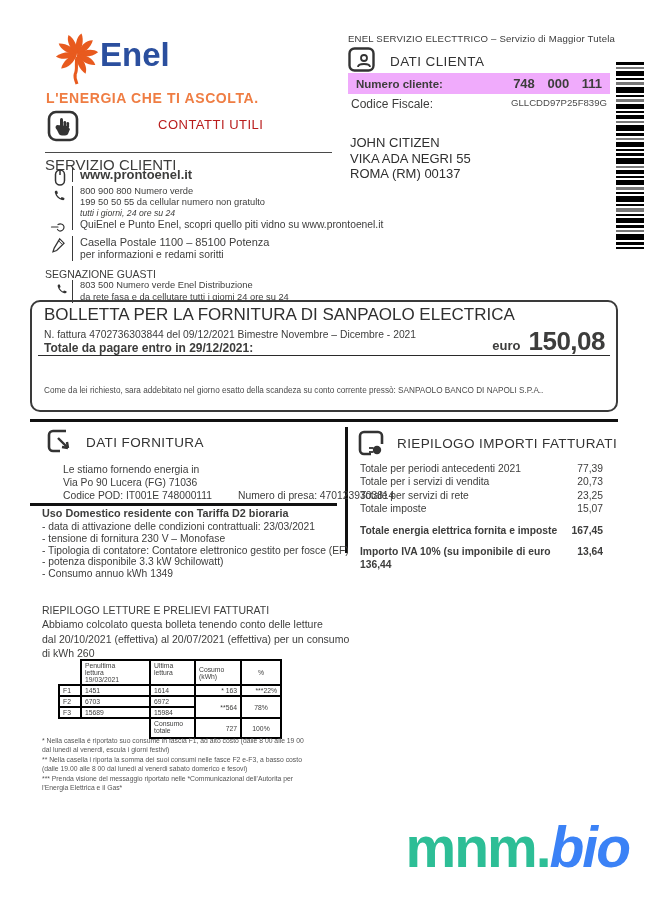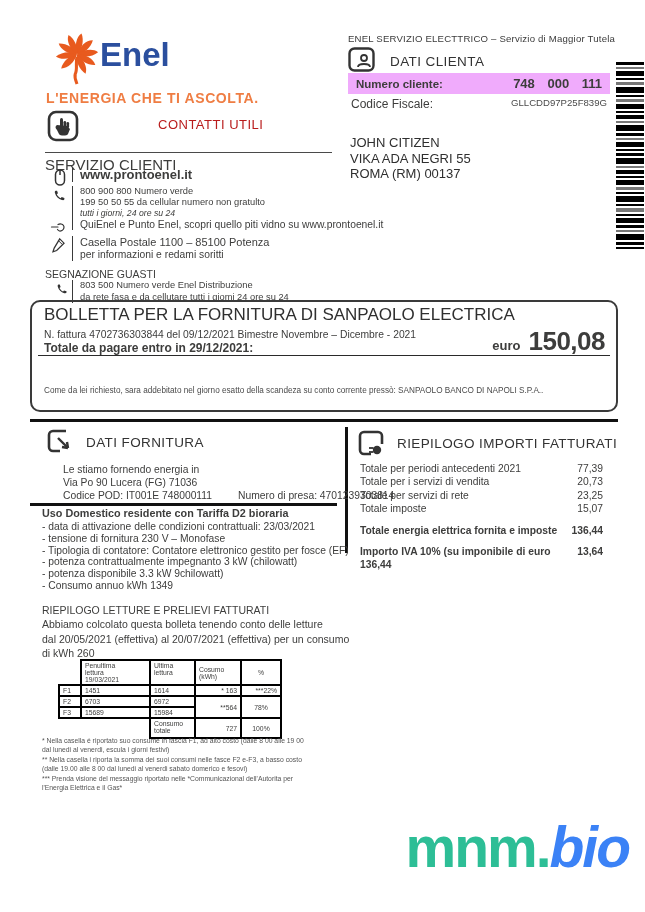--- a/index.html
+++ b/index.html
@@ -258,21 +258,20 @@
     <div>Le stiamo fornendo energia in</div>
     <div>Via Po 90 Lucera (FG) 71036</div>
     <div><span>Codice POD: IT001E 748000111</span><span class="gap"></span><span>Numero di presa: 4701239303814</span></div>
   </div>
   <div class="abs" id="supply-hr"></div>
   <div class="abs" id="supply-tariff">Uso Domestico residente con Tariffa D2 bioraria</div>
   <div class="abs" id="supply-bullets">
     <div>- data di attivazione delle condizioni contrattuali: 23/03/2021</div>
     <div>- tensione di fornitura 230 V – Monofase</div>
     <div>- Tipologia di contatore: Contatore elettronico gestito per fosce (EF)</div>
-    <div>- potenza contrattualmente  impegnanto 3 kW (chilowatt)</div>
     <div>- potenza disponibile 3.3 kW 9chilowatt)</div>
     <div>- Consumo annuo kWh 1349</div>
   </div>
 
   <svg class="abs" style="left:357px;top:429px;" width="28" height="28" viewBox="0 0 28 28">
     <path d="M14 25 H7 a4 4 0 0 1 -4 -4 V7 a4 4 0 0 1 4 -4 h14 a4 4 0 0 1 4 4 v8" fill="none" stroke="#333" stroke-width="2.6"></path>
     <circle cx="20" cy="21" r="4.2" fill="#333"></circle>
     <line x1="12" y1="19" x2="16.5" y2="19" stroke="#333" stroke-width="1.8"></line>
     <line x1="12" y1="23" x2="16.5" y2="23" stroke="#333" stroke-width="1.8"></line>
   </svg>
@@ -289,31 +288,31 @@
     <div class="row">
         <span>Totale per servizi di rete</span>
         <span>23,25</span>
       </div>
     <div class="row">
         <span>Totale imposte</span>
         <span>15,07</span>
       </div>
     <div class="row tot">
         <span>Totale energia elettrica fornita e imposte</span>
-        <span>136,44</span>
+        <span>167,45</span>
       </div>
     <div class="row tot">
         <span>Importo IVA 10% (su imponibile di euro 136,44</span>
         <span>13,64</span>
       </div>
   </div>
 
   <div class="abs" id="readings-title">RIEPILOGO LETTURE E PRELIEVI FATTURATI</div>
   <div class="abs pre" id="readings-intro">Abbiamo colcolato questa bolleta tenendo conto delle letture
-dal 20/05/2021 (effettiva) al 20/07/2021 (effettiva) per un consumo
+dal 20/10/2021 (effettiva) al 20/07/2021 (effettiva) per un consumo
 di kWh 260</div>
 
   <table class="rt">
     <tbody>
         <tr class="h">
       <td class="nb w-lab"></td>
       <td class="pre w-pen">Penultima
 lettura
 19/03/2021</td>
       <td class="pre w-ult">Ultima

